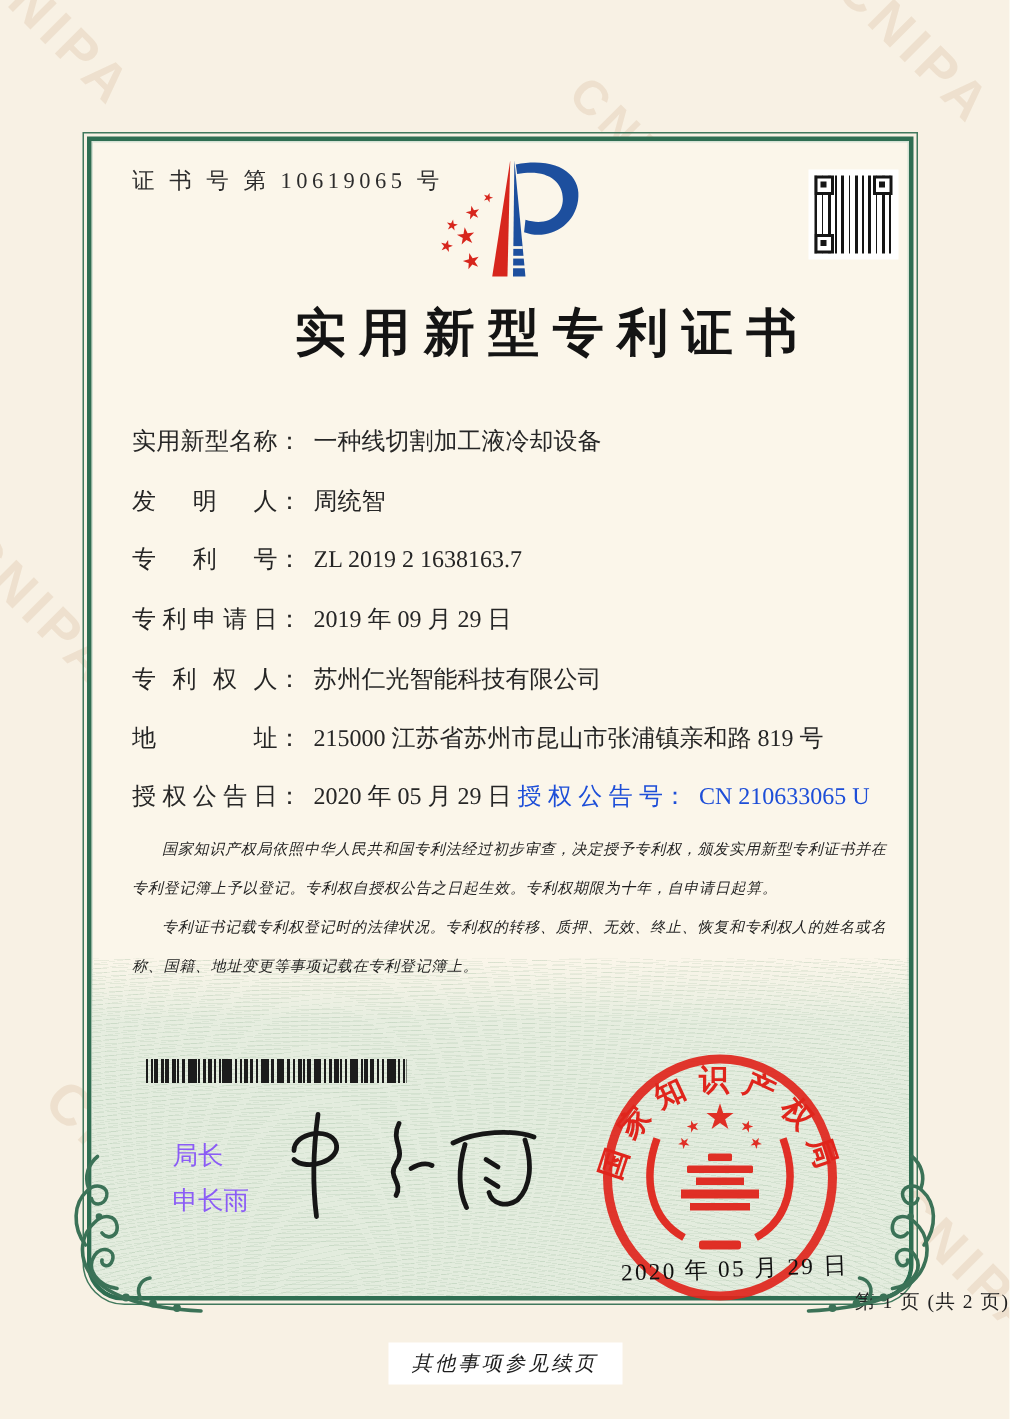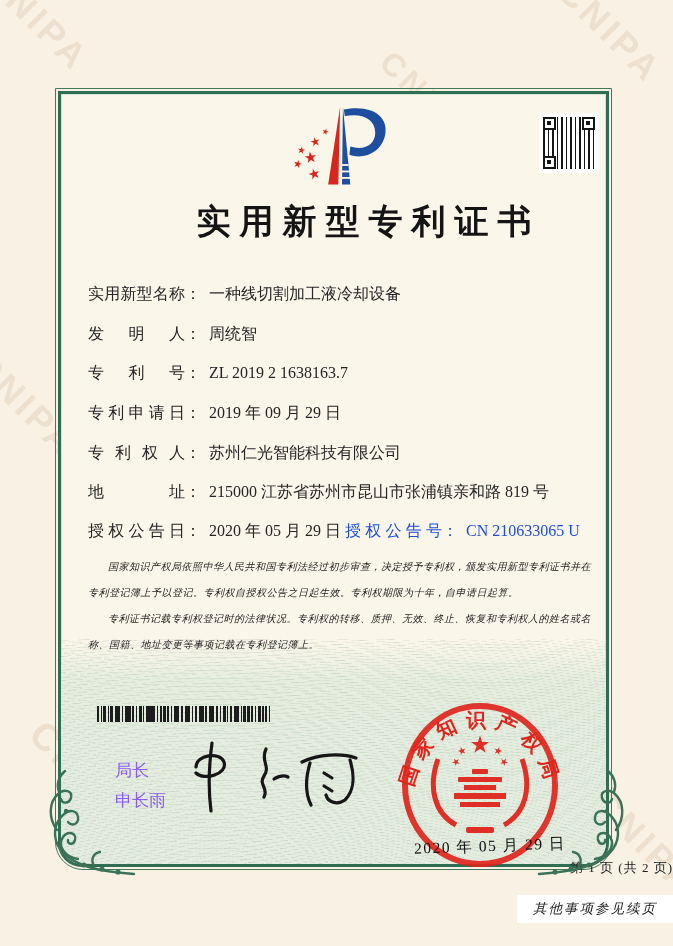--- a/index.html
+++ b/index.html
@@ -70,21 +70,21 @@
   .director{position:absolute;left:115px;top:756px;font-family:"Liberation Sans","DejaVu Sans",sans-serif;
       font-size:17px;color:#8b5cf6;line-height:30px;}
   .signature{position:absolute;left:178px;top:733px;width:210px;height:85px;}
 
   .seal{position:absolute;left:392px;top:697px;width:176px;height:176px;z-index:6;}
   .seal-date{position:absolute;left:414px;top:836px;font-size:15.5px;letter-spacing:1.5px;
       color:#101010;z-index:7;transform:rotate(-2deg);white-space:nowrap;}
 
   .page-info{position:absolute;left:0;top:859px;width:100%;text-align:right;
       font-size:13px;color:#222;letter-spacing:1px;}
-  .footer-note{position:absolute;left:0;top:895px;width:100%;text-align:right;}
+  .footer-note{position:absolute;left:0;top:895px;width:100%;text-align:center;}
   .footer-note span{display:inline-block;background:#ffffff;padding:5px 16px;
       font-size:13.5px;font-style:italic;letter-spacing:2px;color:#1d1d1d;}
 </style>
 </head>
 <body>
 
 <div class="page">
 
   <div class="wm wm1">CNIPA</div>
   <div class="wm wm2">CNIPA</div>
@@ -124,20 +124,21 @@
       <path d="M52,97 C48,90 52,84 58,83"></path>
     </g>
     <g fill="#3b7257">
       <circle cx="42" cy="96" r="2.6"></circle>
         <circle cx="60" cy="100" r="2.6"></circle>
       <circle cx="76" cy="103" r="2.6"></circle>
         <circle cx="24" cy="42" r="2.2"></circle>
     </g>
   </svg>
 
+  <div class="cert-no">证 书 号 第 10619065 号</div>
 
   <svg class="logo" viewBox="0 0 130 105">
     <defs>
       <path id="star" d="M0,-10 L2.24,-3.09 9.51,-3.09 3.63,1.18 5.88,8.09 0,3.82 -5.88,8.09 -3.63,1.18 -9.51,-3.09 -2.24,-3.09 Z"></path>
     </defs>
     <g fill="#d7261d">
       <use href="#star" transform="translate(47,36) scale(0.36) rotate(18)"></use>
       <use href="#star" transform="translate(36,47) scale(0.52) rotate(-12)"></use>
       <use href="#star" transform="translate(21,56) scale(0.42) rotate(10)"></use>
       <use href="#star" transform="translate(31,64) scale(0.66) rotate(-8)"></use>

